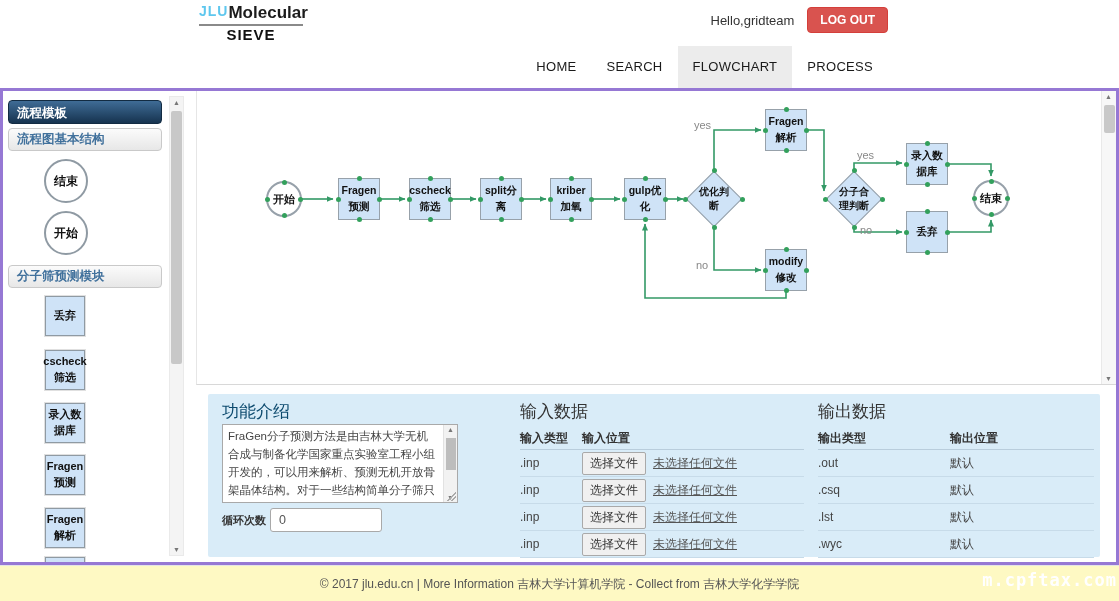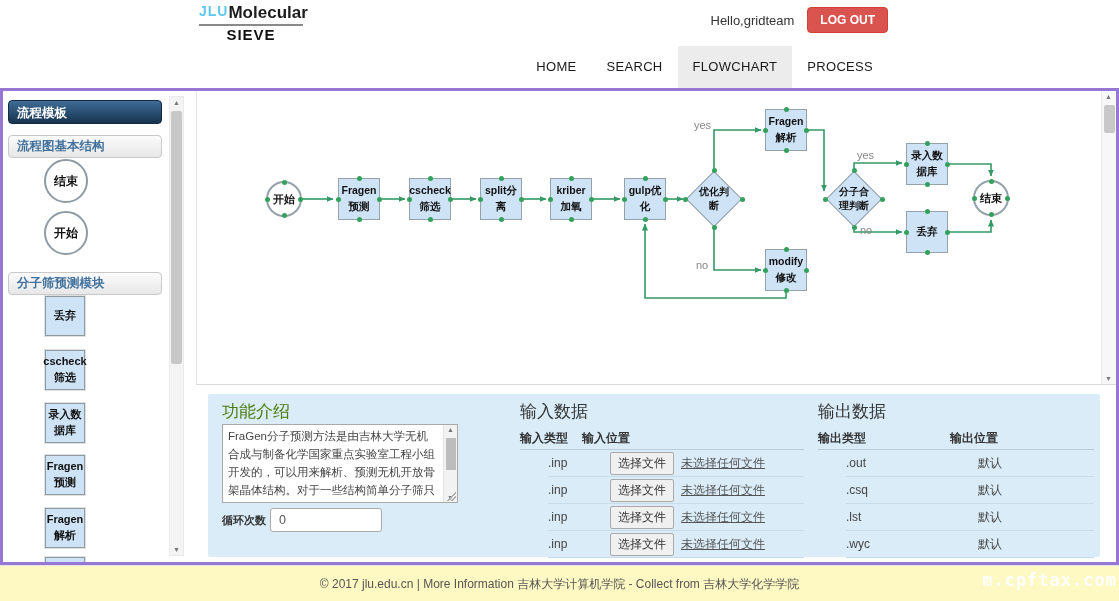--- a/index.html
+++ b/index.html
@@ -34,21 +34,21 @@
   
   .main { position:absolute; top:91px; left:3px; width:934px; height:471px; background:#fff; }
 
   
   .sidebar { position:absolute; left:0; top:0; width:193px; height:471px; background:#fff; overflow:hidden; }
   .sb-title { position:absolute; left:5px; top:9px; width:154px; height:24px; line-height:24px; padding-left:8px;
               background:linear-gradient(#3f6c96,#16334f); border:1px solid #122b42; border-radius:4px;
               color:#fff; font-size:12.5px; font-weight:bold; cursor:pointer; }
   .sb-bar { position:absolute; left:5px; width:154px; height:23px; line-height:21px; padding-left:8px;
             background:linear-gradient(#fbfbfb,#e7e7e7); border:1px solid #c9c9c9; border-radius:4px;
-            color:#41719c; font-size:12.5px; font-weight:bold; cursor:pointer;margin-top:7px; }
+            color:#41719c; font-size:12.5px; font-weight:bold; cursor:pointer; }
   .sb-circle { position:absolute; left:41px; width:44px; height:44px; border-radius:50%; background:#fff;
                border:2px solid #8f9aa3; display:flex; align-items:center; justify-content:center;
                font-size:12px; font-weight:bold; color:#111; cursor:grab; }
   .sb-box { position:absolute; left:42px; width:40px; height:40px; background:#cfe3f7; border:1px solid #8f9aa3;
             box-shadow:0 0 0 1px #e0e0e0; display:flex; flex-direction:column; align-items:center; justify-content:center;
             font-size:11px; font-weight:bold; color:#111; line-height:1.45; cursor:grab; white-space:nowrap; }
   .sb-scroll { position:absolute; left:166px; top:5px; width:15px; height:460px; background:#f4f4f4; border:1px solid #eaeaea; }
   .scroll-arrow { position:absolute; left:0; width:13px; text-align:center; font-size:7px; color:#777; cursor:pointer; }
   .sb-thumb { position:absolute; left:1px; top:14px; width:11px; height:253px; background:#c8c8c8; border-radius:2px; cursor:pointer; }
 
@@ -73,41 +73,41 @@
   .dot-s { bottom:-3px; left:calc(50% - 2.5px); }
   .dot-w { left:-3px; top:calc(50% - 2.5px); }
   .dot-e { right:-3px; top:calc(50% - 2.5px); }
   .edge-label { position:absolute; font-size:11px; color:#888; z-index:2; }
   .cv-scroll { position:absolute; right:0; top:0; width:15px; height:293px; background:#f7f7f7; border-left:1px solid #e9e9e9; }
   .cv-thumb { position:absolute; left:2px; top:14px; width:11px; height:28px; background:#c8c8c8; border-radius:2px; cursor:pointer; }
 
   
   .bottom-wrap { position:absolute; left:193px; top:294px; width:920px; height:177px; background:#fff; }
   .blue-panel { position:absolute; left:12px; top:9px; width:892px; height:163px; background:#d9ecf8; border-radius:2px; }
-  .panel-title { position:absolute; font-size:17px; color:#4d7c0f; }
+  .panel-title { position:absolute; font-size:17px; color:#0c4a6e; }
   .intro-title { left:14px; top:6px; }
   .textarea-wrap { position:absolute; left:14px; top:30px; width:236px; height:79px; background:#fff; border:1px solid #a9a9a9; }
   .intro-text { width:100%; height:100%; border:none; resize:none; overflow:hidden; background:transparent;
                 font-family:inherit; font-size:11.5px; line-height:18px; color:#444; padding:2px 18px 2px 5px; }
   .ta-scroll { position:absolute; right:0; top:0; width:14px; height:77px; background:#f2f2f2; border-left:1px solid #e2e2e2; }
   .ta-thumb { position:absolute; left:2px; top:13px; width:10px; height:32px; background:#bdbdbd; cursor:pointer; }
   .ta-resize { position:absolute; right:1px; bottom:1px; width:9px; height:9px;
                background:linear-gradient(135deg,transparent 50%,#aaa 50%,#aaa 60%,transparent 60%,transparent 70%,#aaa 70%,#aaa 80%,transparent 80%); }
   .loop-row { position:absolute; left:14px; top:114px; display:flex; align-items:center; }
   .loop-label { font-size:11px; font-weight:bold; color:#333; margin-right:4px; }
   .loop-input { width:112px; height:24px; border:1px solid #a9a9a9; border-radius:3px; font-family:inherit;
                 font-size:12.5px; color:#555; padding-left:8px; background:#fff; }
   .io-table { position:absolute; top:0; height:163px; }
   .in-table { left:310px; width:292px; }
   .out-table { left:608px; width:284px; }
   .io-title { position:absolute; left:2px; top:6px; font-size:17px; color:#333; }
   .io-head { position:absolute; left:2px; top:34px; right:6px; height:22px; display:flex; align-items:center;
              border-bottom:1px solid #b9cddc; font-size:12px; font-weight:bold; color:#333; }
   .io-row { position:absolute; left:2px; right:6px; height:27px; display:flex; align-items:center;
-            border-bottom:1px solid #c7dbe9; font-size:12px; color:#444;margin-left:28px; }
+            border-bottom:1px solid #c7dbe9; font-size:12px; color:#444; }
   .col-type-in { width:62px; }
   .col-type-out { width:132px; }
   .file-btn { font-family:inherit; font-size:12px; color:#333; background:#f0f0f0; border:1px solid #a9a9a9;
               border-radius:2px; padding:2px 7px; margin-right:7px; cursor:pointer; }
   .file-status { font-size:12px; color:#555;text-decoration:underline; }
   .r1 { top:56px; } .r2 { top:83px; } .r3 { top:110px; } .r4 { top:137px; }
 
   
   .footer { position:absolute; top:565px; left:0; width:1119px; height:40px; background:#fef9c3; border-top:1px solid #e4e4e4; }
   .footer-text { text-align:center; line-height:36px; font-size:12px; color:#555; }

